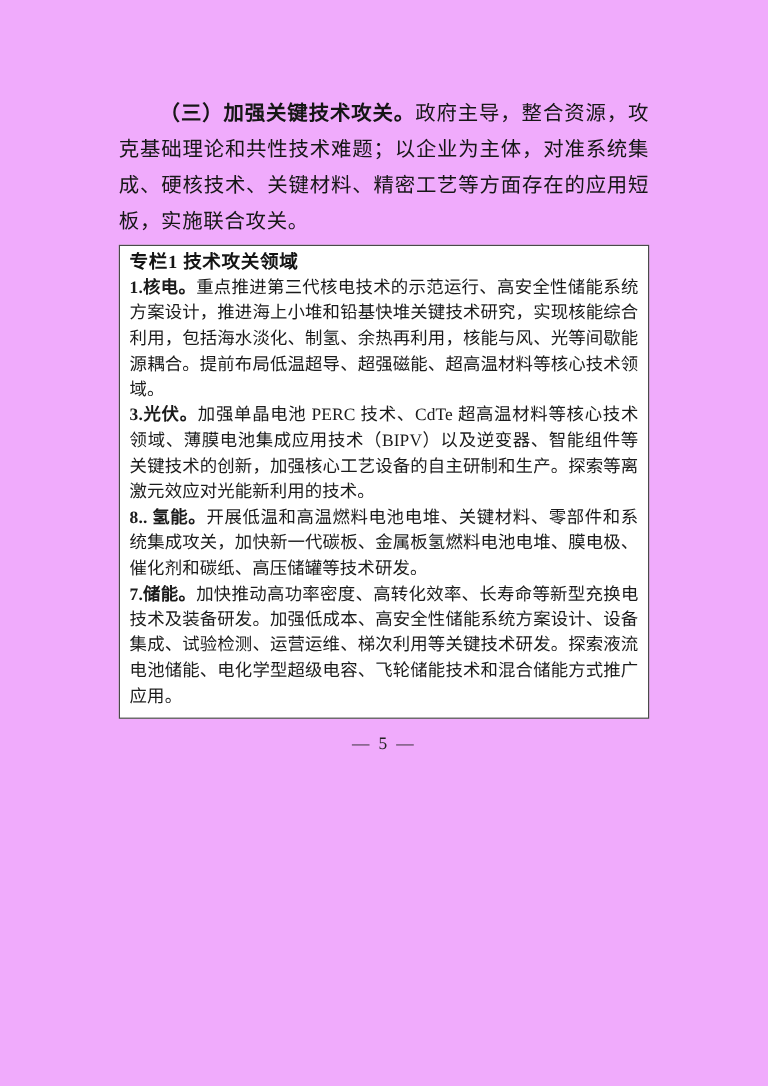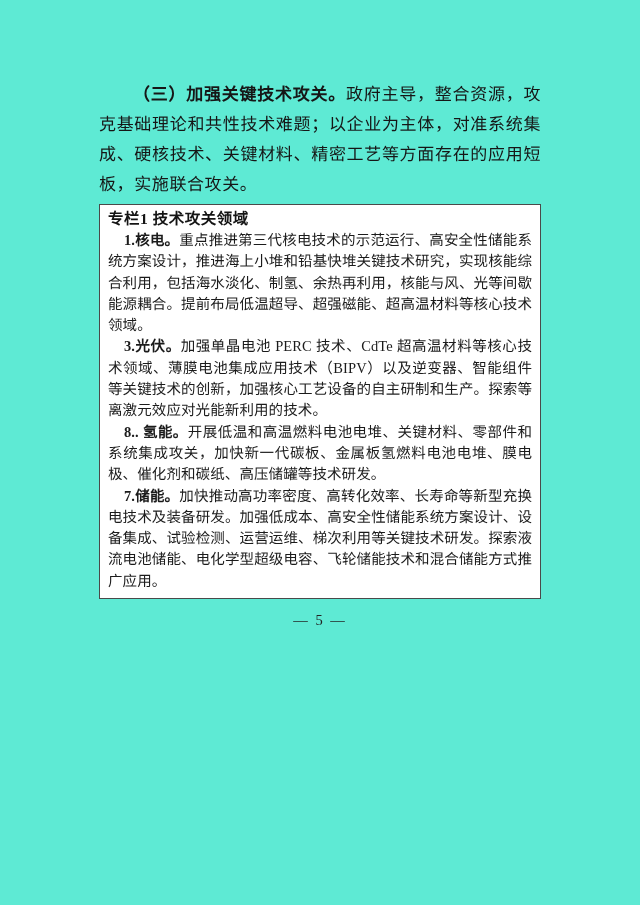--- a/index.html
+++ b/index.html
@@ -13,21 +13,21 @@
     overflow: hidden;
     font-family: "Liberation Serif", "DejaVu Serif", serif;
     color: #1e1e1e;
     position: relative;
   }
   .sheet {
     box-sizing: border-box;
     width: 640px;
     height: 905px;
     padding: 80px 99px 0 99px;
-    background: #5eead4;
+    background: #f0abfc;
   }
   
   .lead-para {
     font-size: 17px;
     line-height: 30px;
     letter-spacing: 0.6px;
     text-align: justify;
     text-justify: inter-ideograph;
     text-indent: 2em;
     margin: 0 0 4px 0;
@@ -56,21 +56,20 @@
     font-size: 14.5px;
     line-height: 21.3px;
     letter-spacing: 0.1px;
     text-align: justify;
     text-justify: inter-ideograph;
     margin: 0;
     color: #1b1b1b;
   }
   .column-item .item-label {
     font-weight: bold;
-    margin-left: 16px;
   }
   
   .page-footer {
     margin-top: 13px;
     text-align: center;
     font-size: 14.5px;
     letter-spacing: 2px;
     color: #222222;
   }
 </style>

